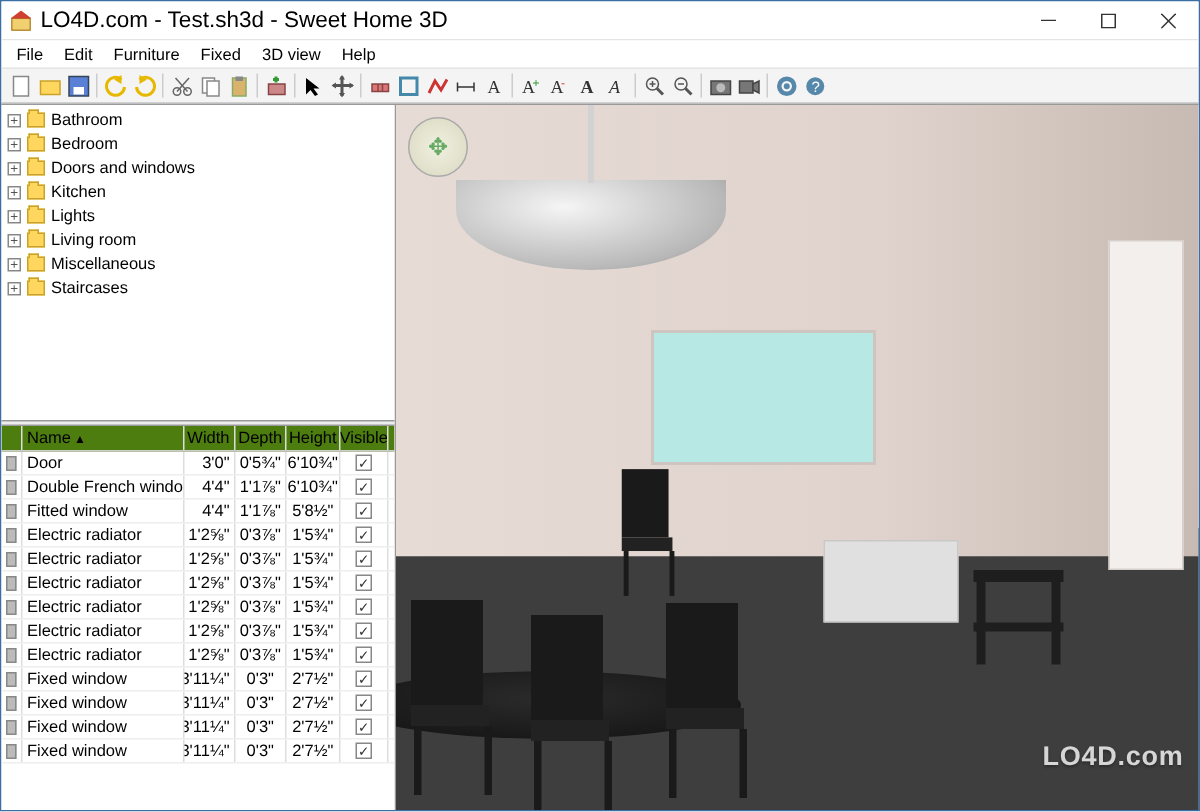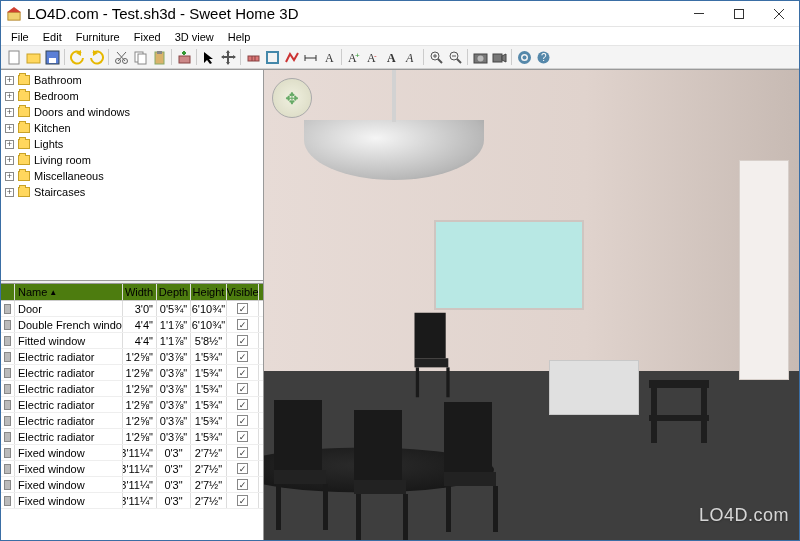--- a/index.html
+++ b/index.html
@@ -34,21 +34,21 @@
   .col-w { width: 34px; justify-content: flex-end; }
   .col-d { width: 34px; justify-content: center; }
   .col-h { width: 36px; justify-content: center; }
   .col-vis { width: 32px; justify-content: center; }
   .chk { width: 11px; height: 11px; border: 1px solid #888; display: inline-flex; align-items: center; justify-content: center; font-size: 9px; color: #333; background: #fff; }
   .chk.checked::after { content: "✓"; }
   .sort-arrow { font-size: 8px; margin-left: 2px; }
   .view-pane { flex: 1; position: relative; background: linear-gradient(#e9e4e1 0%, #ddd3ce 60%, #4a4a4a 60%, #3a3a3a 100%); overflow: hidden; }
   .nav-gizmo { position: absolute; top: 8px; left: 8px; width: 40px; height: 40px; border-radius: 50%; background: radial-gradient(#f0f0e0, #d8d8c0); border: 1px solid #aaa; display: flex; align-items: center; justify-content: center; }
   .nav-gizmo .arrows { color: #6a6; font-size: 16px; }
-  .watermark { position: absolute; right: 10px; bottom: 14px; font-size: 18px; font-weight: 400; color: rgba(255,255,255,0.8); letter-spacing: 0.5px; text-shadow: 0 1px 2px rgba(0,0,0,0.3); }
+  .watermark { position: absolute; right: 10px; bottom: 25px; font-size: 18px; font-weight: 700; color: rgba(255,255,255,0.8); letter-spacing: 0.5px; text-shadow: 0 1px 2px rgba(0,0,0,0.3); }
   
   .wall { position: absolute; background: #e8ddd8; }
   .floor { position: absolute; background: #3e3e3e; }
   .scene { position: absolute; inset: 0; }
   .lamp { position: absolute; left: 40px; top: 0; width: 180px; height: 120px; }
   .lamp-shade { width: 180px; height: 60px; background: radial-gradient(ellipse at 40% 30%, #f5f5f5, #b8b8b8 70%, #8e8e8e); border-radius: 0 0 90px 90px / 0 0 40px 40px; margin-top: 50px; }
   .lamp-rod { position: absolute; left: 88px; top: 0; width: 4px; height: 52px; background: #d2d2d2; }
   .table { position: absolute; left: -30px; bottom: 20px; width: 260px; height: 100px; background: radial-gradient(ellipse at 50% 40%, #2b2b2b, #111); border-radius: 50%; transform: scaleY(0.45); }
   .chair { position: absolute; width: 60px; height: 130px; }
   .chair .back { width: 48px; height: 70px; background: #1a1a1a; }

